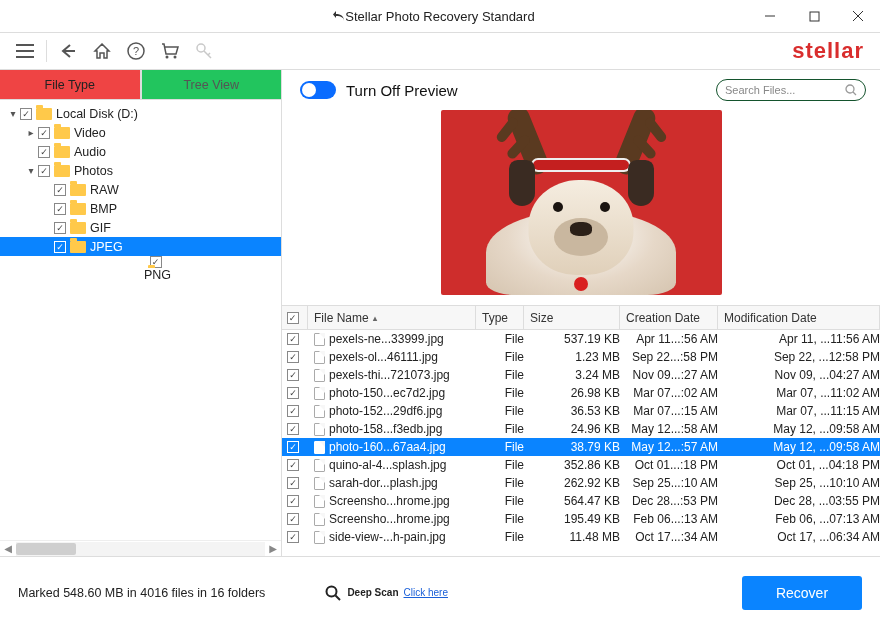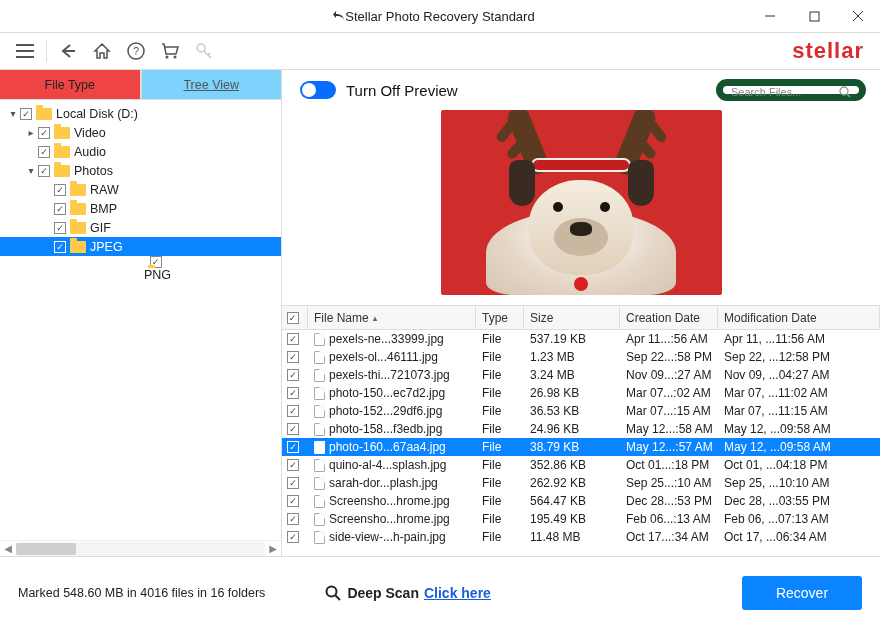--- a/index.html
+++ b/index.html
@@ -14,84 +14,84 @@
 .toolbar { height:38px; border-top:1px solid #ddd; border-bottom:1px solid #ddd; display:flex; align-items:center; padding:0 8px; }
 .toolbar .tbtn { width:34px; height:28px; display:flex; align-items:center; justify-content:center; color:#555; border-radius:3px; }
 .toolbar .sep { width:1px; height:22px; background:#ddd; margin:0 4px; }
 .toolbar .brand { margin-left:auto; font-size:22px; font-weight:600; color:#d92d2d; letter-spacing:1px; font-family:Arial,sans-serif; padding-right:8px;}
 
 .main { display:flex; height:486px; }
 .sidebar { width:282px; border-right:1px solid #ddd; display:flex; flex-direction:column; }
 .tabs { display:flex; border-bottom:1px solid #ddd; height:30px; }
 .tab { flex:1; text-align:center; line-height:30px; font-size:12.5px; color:#555; }
 .tab.active { background:#ef4444; color:#222; border-right:1px solid #ddd; }
-.tab:not(.active){ background:#7dd3fc;text-decoration:underline; }
+.tab:not(.active){ background:#22c55e; }
 .tab + .tab { border-left:1px solid #ddd;}
 .tree { flex:1; overflow:hidden; padding-top:4px; position:relative;}
 .tree-row { display:flex; align-items:center; height:19px; padding-left:6px; font-size:12.5px; white-space:nowrap;}
 .tw { display:inline-flex; width:14px; justify-content:center; color:#555; font-size:10px;}
 .cb { width:12px; height:12px; border:1px solid #888; margin-right:4px; display:inline-flex; align-items:center; justify-content:center; font-size:9px; background:#fff; color:#444;}
 .cb.checked::after{content:"✓";}
 .folder { width:16px; height:12px; background:#ffc94a; border-radius:1px; margin-right:4px; display:inline-block; position:relative;}
 .folder::before{content:"";position:absolute;top:-3px;left:0;width:7px;height:3px;background:#ffc94a;border-radius:1px 1px 0 0;}
 .tree-row.sel { background:#0a84ff; color:#fff; }
 .tree-row.sel .cb{ border-color:#fff; color:#fff; background:transparent;}
 .tree-scroll { position:absolute; bottom:0; left:0; right:0; height:16px; border-top:1px solid #eee; display:flex; align-items:center;}
 .tree-scroll .arrow{width:16px;text-align:center;color:#888;font-size:10px;}
 .tree-scroll .track{flex:1;height:14px;background:#f4f4f4;position:relative;}
 .tree-scroll .thumb{position:absolute;left:0;top:1px;width:60px;height:12px;background:#cfcfcf;border-radius:2px;}
 
 .content { flex:1; display:flex; flex-direction:column; }
 .prev-bar { height:40px; display:flex; align-items:center; padding:0 14px 0 18px; }
 .toggle { width:36px; height:18px; background:#0a6cff; border-radius:9px; position:relative; margin-right:10px;}
 .toggle::after{content:"";position:absolute;left:2px;top:2px;width:14px;height:14px;background:#fff;border-radius:50%;}
 .prev-label { font-size:15px; color:#111; }
-.search { margin-left:auto; width:150px; height:22px; border:7px solid #14532d; border-radius:11px; display:flex; align-items:flex-start; padding:0 8px; font-size:11px; color:#888;}
+.search { margin-left:auto; width:150px; height:22px; border:1px solid #14532d; border-radius:11px; display:flex; align-items:center; padding:0 8px; font-size:11px; color:#888;}
 .search .sicon{margin-left:auto;}
 .preview-img { height:195px; display:flex; justify-content:center; align-items:flex-start; }
 .preview-img .img { width:281px; height:185px; background:#ce2d2c; border-radius:2px; overflow:hidden; position:relative;}
 
 .dog-body{position:absolute;bottom:0;left:50%;transform:translateX(-50%);width:190px;height:85px;background:radial-gradient(ellipse at 50% 30%,#fff 0%,#e6d8c8 55%,#d5c4af 100%);border-radius:50% 50% 15% 15%;}
 .dog-head{position:absolute;bottom:20px;left:50%;transform:translateX(-50%);width:105px;height:95px;background:linear-gradient(#f5ede0,#e0d0ba);border-radius:48% 48% 45% 45%;}
 .dog-ear{position:absolute;width:26px;height:46px;background:#3a2b22;border-radius:12px 12px 18px 18px;top:50px;}
 .dog-ear.l{left:68px;} .dog-ear.r{right:68px;}
 .dog-eye{position:absolute;width:10px;height:10px;background:#1a1410;border-radius:50%;top:92px;}
 .dog-eye.l{left:112px;} .dog-eye.r{right:112px;}
 .dog-nose{position:absolute;width:22px;height:14px;background:#2b2018;border-radius:40%;top:112px;left:50%;transform:translateX(-50%);}
 .dog-muz{position:absolute;width:54px;height:38px;background:#c9b79f;border-radius:50%;top:108px;left:50%;transform:translateX(-50%);}
 .antler{position:absolute;width:22px;height:70px;background:#5a3a20;border-radius:10px;top:-4px;}
 .antler.l{left:76px;transform:rotate(-22deg);} .antler.r{right:76px;transform:rotate(22deg);}
 .antler::before,.antler::after{content:"";position:absolute;width:28px;height:10px;background:#5a3a20;border-radius:5px;}
 .antler.l::before{top:12px;left:-18px;transform:rotate(-30deg);} .antler.l::after{top:32px;left:-14px;transform:rotate(-25deg);}
 .antler.r::before{top:12px;right:-18px;transform:rotate(30deg);} .antler.r::after{top:32px;right:-14px;transform:rotate(25deg);}
 .headband{position:absolute;width:100px;height:14px;background:#c41f1f;border:2px solid #eee;border-radius:8px;top:48px;left:50%;transform:translateX(-50%);}
 .ball{position:absolute;width:14px;height:14px;background:#d92020;border-radius:50%;bottom:4px;left:50%;transform:translateX(-50%);}
 
-.table-wrap{flex:1;border-top:1px solid #ddd;overflow:hidden;}
+.table-wrap{flex:1;border-top:1px solid #ddd;overflow:hidden;text-align:right;}
 .thead{display:flex;height:24px;background:#f7f7f7;border-bottom:1px solid #ddd;font-size:12px;color:#333;}
 .thead>div{border-right:1px solid #ddd;display:flex;align-items:center;padding-left:6px;}
 .c-cb{width:26px;justify-content:center;padding:0!important;}
 .c-name{width:168px;} .c-type{width:48px;} .c-size{width:96px;} .c-cd{width:98px;} .c-md{flex:1;}
 .sort-ic{font-size:9px;margin-left:4px;color:#666;}
 .tbody{overflow-y:auto;height:218px;}
 .trow{display:flex;height:18px;align-items:center;font-size:12px;color:#222;}
 .trow>div{padding-left:6px;white-space:nowrap;overflow:hidden;}
 .trow .c-cb{display:flex;justify-content:center;}
 .trow .doc-ic{width:11px;height:13px;border:1px solid #aaa;border-radius:1px;margin-right:4px;display:inline-block;background:#fff;position:relative;}
 .trow .doc-ic::after{content:"";position:absolute;right:-1px;top:-1px;border:3px solid transparent;border-top-color:#f7f7f7;border-right-color:#f7f7f7;}
 .trow.sel{background:#0a84ff;color:#fff;}
 .trow.sel .cb{border-color:#fff;color:#fff;background:transparent;}
 .trow.sel .doc-ic{border-color:#fff;}
 .c-name .inner{display:flex;align-items:center;}
 .tbody::-webkit-scrollbar{width:16px;}
 .tbody::-webkit-scrollbar-thumb{background:#cfcfcf;border:3px solid #fff;border-radius:8px;}
 
 .footer{height:72px;border-top:1px solid #ddd;display:flex;align-items:center;padding:0 18px;}
 .footer .status{font-size:12.5px;color:#222;}
-.footer .deep{margin-left:60px;display:flex;align-items:flex-end;font-size:14px;font-weight:bold;}
+.footer .deep{margin-left:60px;display:flex;align-items:center;font-size:10px;}
 .footer .deep .mag{margin-right:6px;}
 .footer .deep a{color:#1a5fd8;margin-left:5px;text-decoration:underline;}
 .footer .recover{margin-left:auto;width:120px;height:34px;background:#0a84ff;color:#ffffff;border:none;border-radius:3px;font-size:14px;}
 svg{display:block;}
 </style>
 </head>
 <body>
 
 <div class="titlebar">
   <span class="back-ic">

